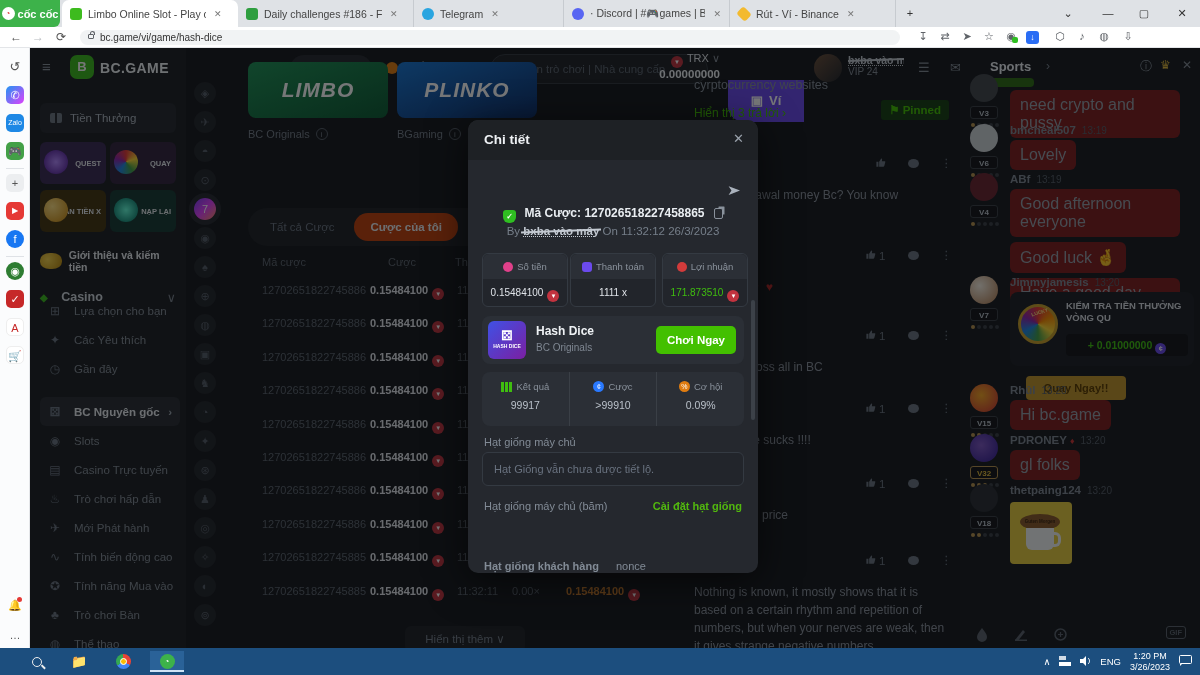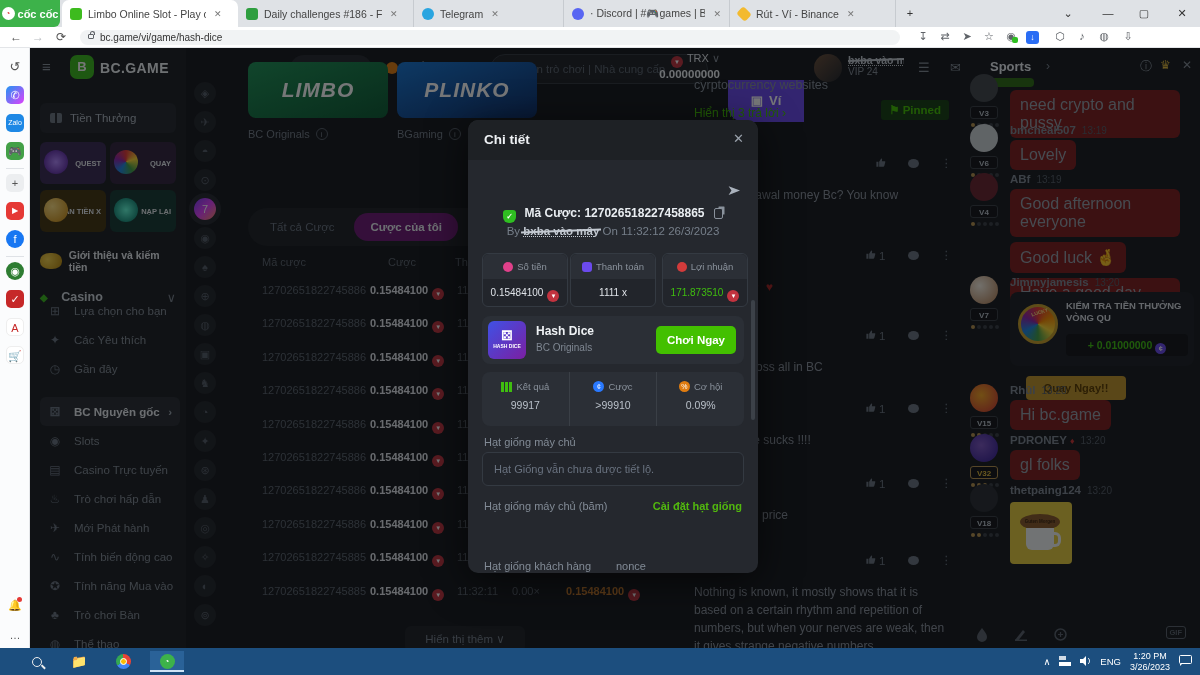--- a/index.html
+++ b/index.html
@@ -79,21 +79,21 @@
   .rail-item:nth-child(5){background:linear-gradient(135deg,#7b3ff2,#e040fb,#ff8a65);color:#fff;box-shadow:0 0 0 5px #26292f;}
 
   
   .banner{position:absolute;top:14px;width:140px;height:56px;border-radius:8px;color:#fff;
     font-size:21px;font-weight:bold;font-style:italic;display:flex;align-items:center;justify-content:center;letter-spacing:1px;}
   .prov{position:absolute;top:80px;font-size:11px;color:#737c87;display:flex;align-items:center;gap:6px;}
   .prov .info{width:12px;height:12px;border:1px solid #565e68;border-radius:50%;font-size:8px;line-height:12px;text-align:center;font-style:normal;}
   .secttl{position:absolute;left:218px;top:118px;color:#e9edf1;font-size:16.5px;font-weight:bold;}
   .bettabs{position:absolute;left:218px;top:160px;width:430px;height:38px;background:#1f2227;border-radius:19px;display:flex;align-items:center;padding:0 6px;gap:4px;}
   .btab{height:28px;border-radius:14px;padding:0 16px;line-height:28px;font-size:11.5px;color:#6b7480;}
-  .btab.on{background:#701a75;color:#e9edf1;font-weight:bold;}
+  .btab.on{background:#c2410c;color:#e9edf1;font-weight:bold;}
   .thead{position:absolute;top:208px;font-size:11px;color:#5c646e;}
   .trows{position:absolute;left:218px;top:226px;width:440px;}
   .trow{height:33.4px;position:relative;font-size:11px;color:#5c646e;}
   .trow .c-id{position:absolute;left:14px;top:10px;width:108px;overflow:hidden;white-space:nowrap;}
   .trow .c-bet{position:absolute;left:122px;top:10px;color:#dfe3e8;font-weight:bold;}
   .trow .c-time{position:absolute;left:209px;top:10px;}
   .trow .c-mult{position:absolute;left:264px;top:10px;}
   .trow .c-pay{position:absolute;left:318px;top:10px;color:#c87a2b;font-weight:bold;}
   .coin{display:inline-block;width:12px;height:12px;border-radius:50%;background:#c2333f;color:#fff;font-size:6px;
     line-height:12px;text-align:center;vertical-align:-2px;margin-left:4px;}
@@ -822,21 +822,21 @@
               <span>Cơ hội</span>
             </div>
           <div class="resval">0.09%</div>
         </div>
       </div>
 
       <div class="seedlbl" style="top:316px;">Hạt giống máy chủ</div>
       <div class="seedbox" style="top:332px;">Hạt Giống vẫn chưa được tiết lộ.</div>
       <div class="seedlbl" style="top:380px;">Hạt giống máy chủ (băm)</div>
       <div class="seedset" style="top:380px;">Cài đặt hạt giống</div>
-      <div class="seedlbl" style="top:440px;">Hạt giống khách hàng</div>
+      <div class="seedlbl" style="top:440px;font-weight:bold;">Hạt giống khách hàng</div>
       <div class="seedlbl" style="left:148px;top:440px;">nonce</div>
 
       <div class="mscroll"></div>
     </div>
   </div>
 
   <div class="taskbar">
     <div class="tbi" style="left:20px;">
         <span class="mag"></span>
       </div>

